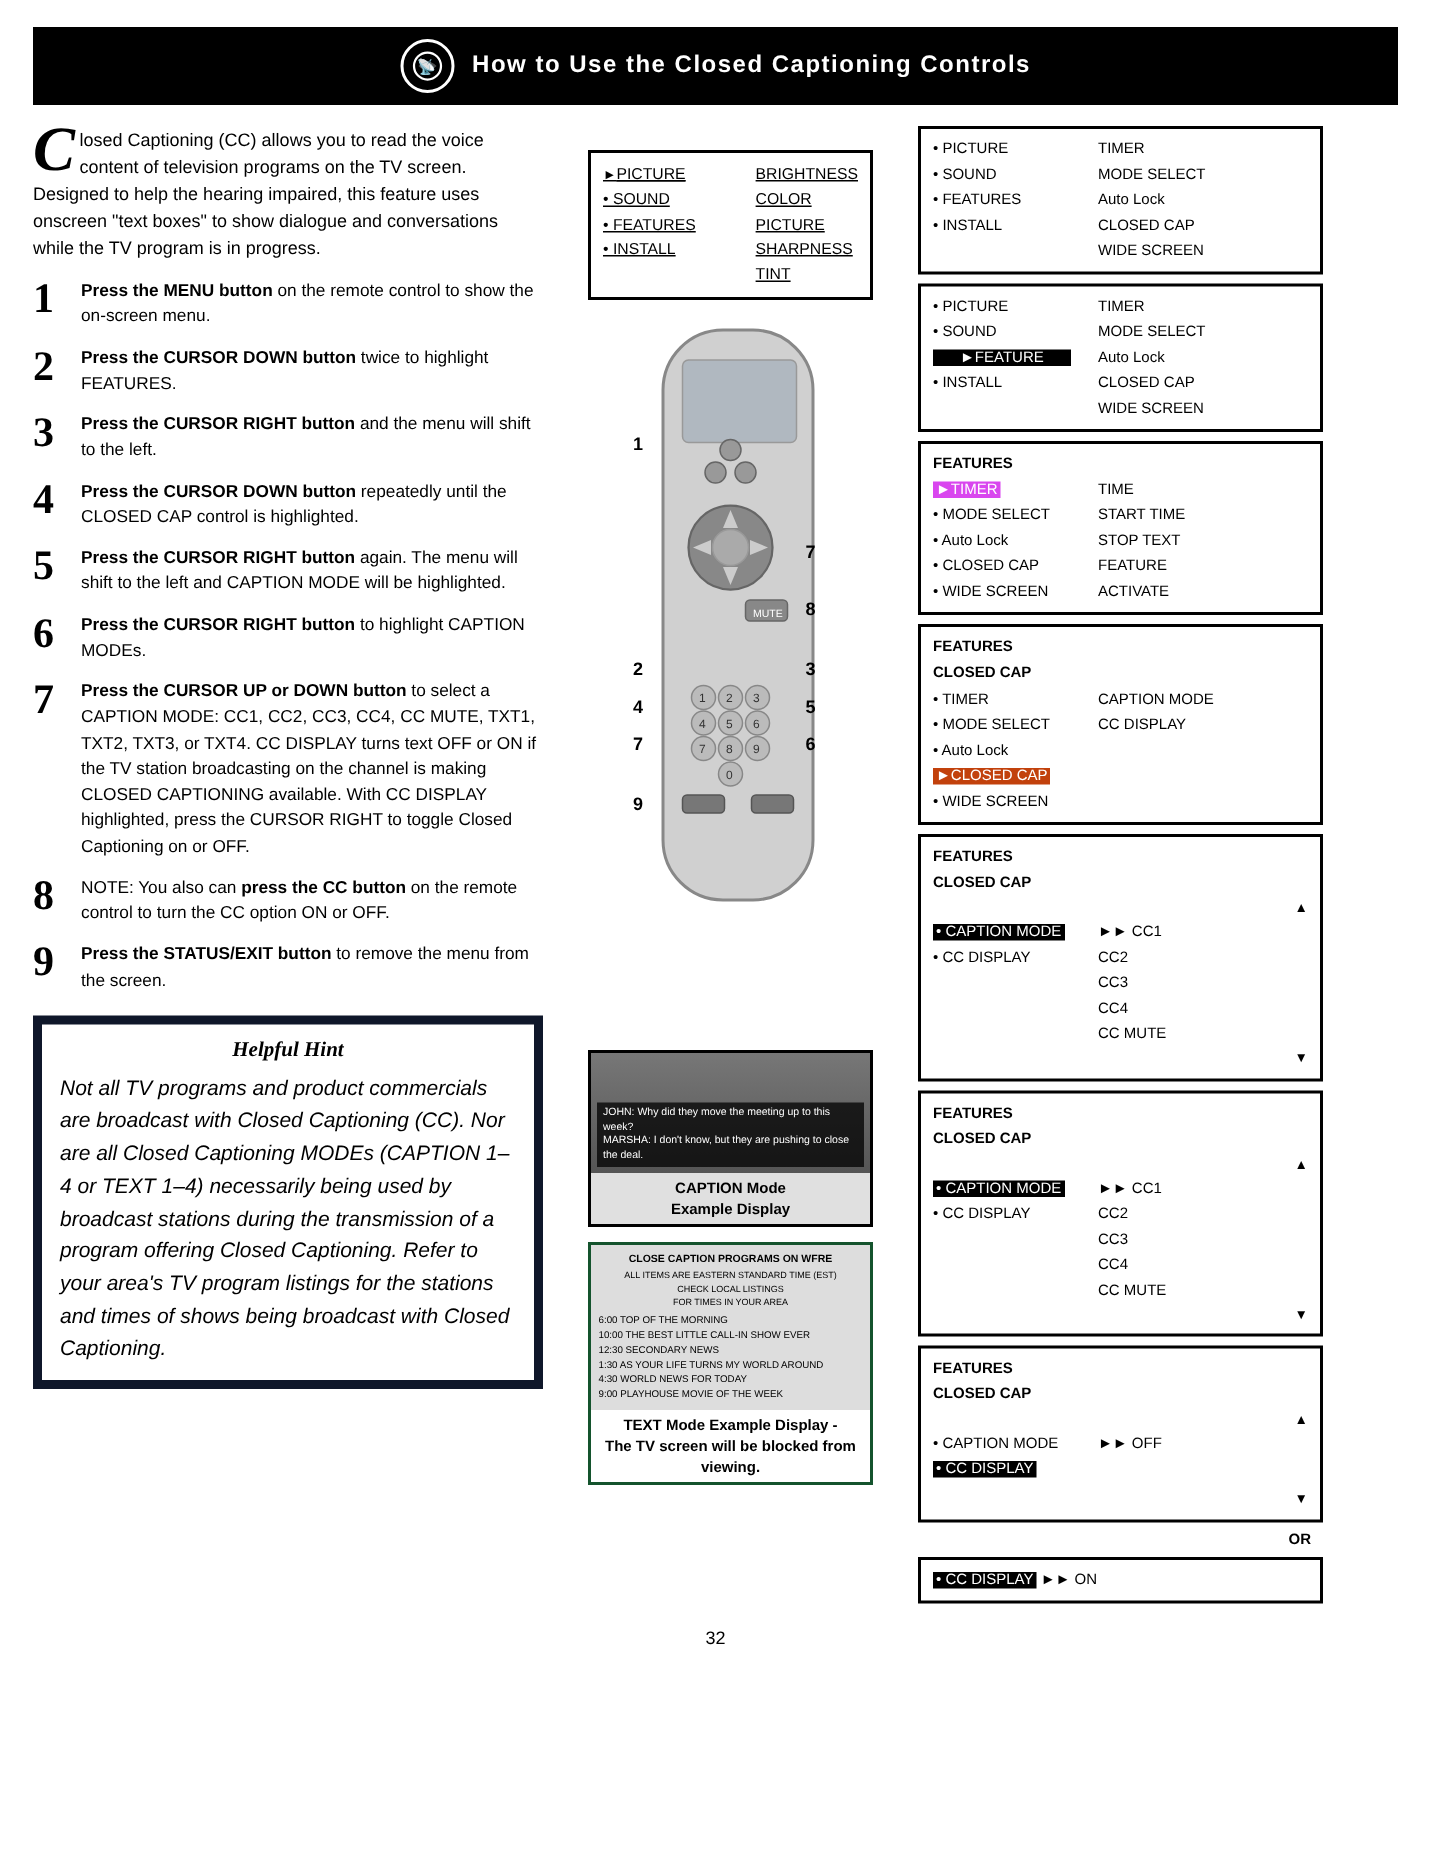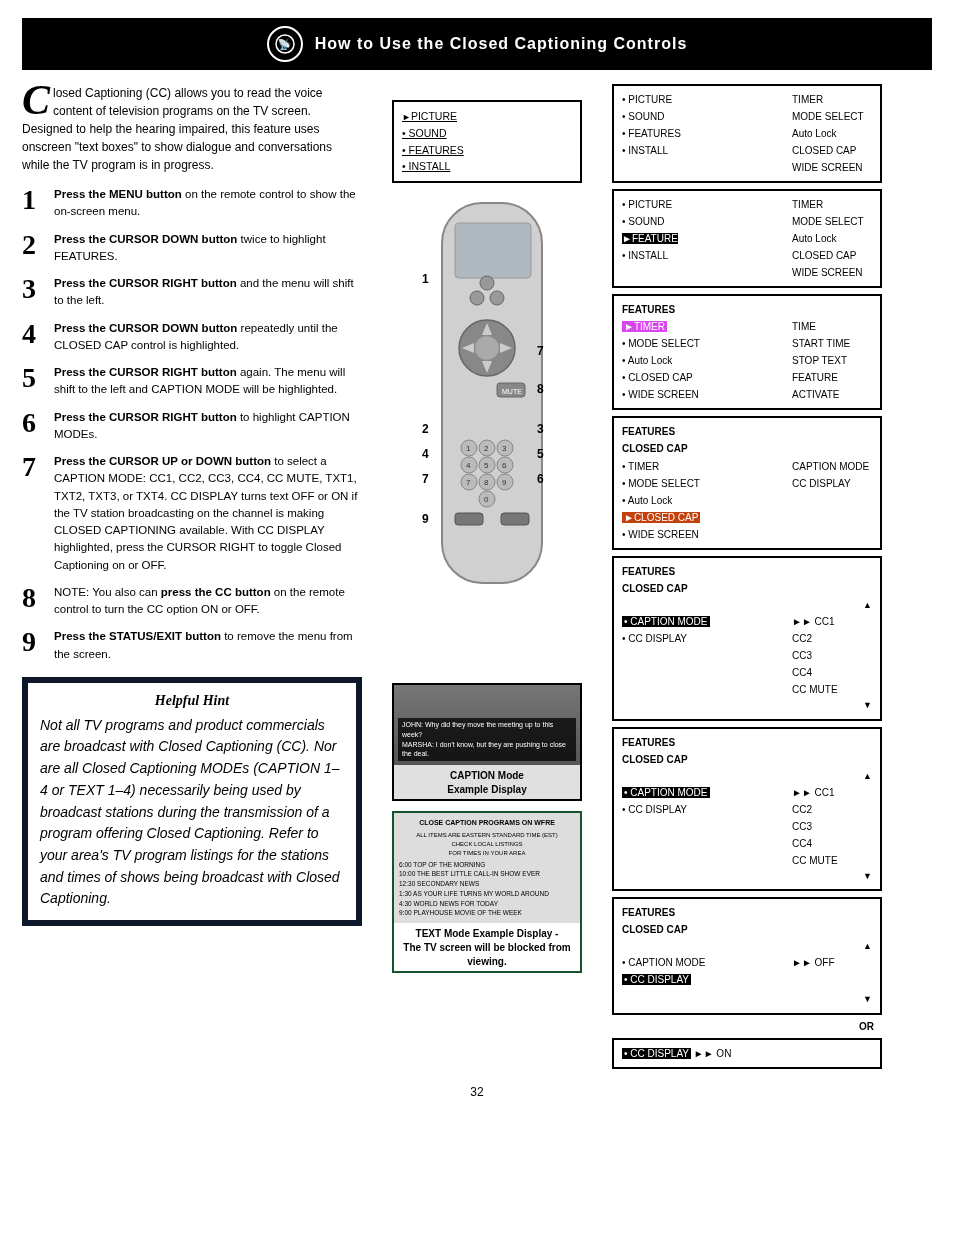--- a/index.html
+++ b/index.html
@@ -237,22 +237,20 @@
       font-weight: bold;
       font-size: 10px;
     }
     .menu-panel .panel-sub {
       font-weight: bold;
       font-size: 10px;
       margin-bottom: 1px;
     }
     .menu-panel .panel-row {
       display: flex;
-      justify-content: space-between;
-      gap: 42px;
     }
     .menu-panel .panel-left {
       min-width: 110px;
     }
     .menu-panel .panel-right {
       text-align: left;
       min-width: 80px;
     }
 
     .or-row {
@@ -369,20 +367,27 @@
 
     <div class="mid-col">
 
       <div class="tv-menu-box" style="margin-top:16px;text-decoration:underline;">
         <div class="menu-row">
           <div class="menu-left">
             <div><span style="font-size:9px;">►</span><span style="text-decoration:underline;">PICTURE</span></div>
             <div>• SOUND</div>
             <div>• FEATURES</div>
             <div>• INSTALL</div>
+          </div>
+          <div class="menu-right">
+            <div>BRIGHTNESS</div>
+            <div>COLOR</div>
+            <div>PICTURE</div>
+            <div>SHARPNESS</div>
+            <div>TINT</div>
           </div>
         </div>
       </div>
 
       <div class="remote-area">
         <svg class="remote-svg" viewBox="0 0 200 480" xmlns="http://www.w3.org/2000/svg">
 
           <rect x="55" y="10" width="100" height="380" rx="40" ry="40" fill="#d0d0d0" stroke="#888" stroke-width="2"></rect>
 
           <rect x="68" y="30" width="76" height="55" rx="4" fill="#b0b8c0" stroke="#999" stroke-width="1"></rect>
@@ -492,21 +497,21 @@
             <div>WIDE SCREEN</div>
           </div>
         </div>
       </div>
 
       <div class="menu-panel">
         <div class="panel-row">
           <div class="panel-left">
             <div>• PICTURE</div>
             <div>• SOUND</div>
-            <div><span style="background:#000;color:#fff;padding:0 0;">►FEATURE</span></div>
+            <div><span style="background:#000;color:#fff;padding:0 18px;">►FEATURE</span></div>
             <div>• INSTALL</div>
           </div>
           <div class="panel-right">
             <div>TIMER</div>
             <div>MODE SELECT</div>
             <div>Auto Lock</div>
             <div>CLOSED CAP</div>
             <div>WIDE SCREEN</div>
           </div>
         </div>

